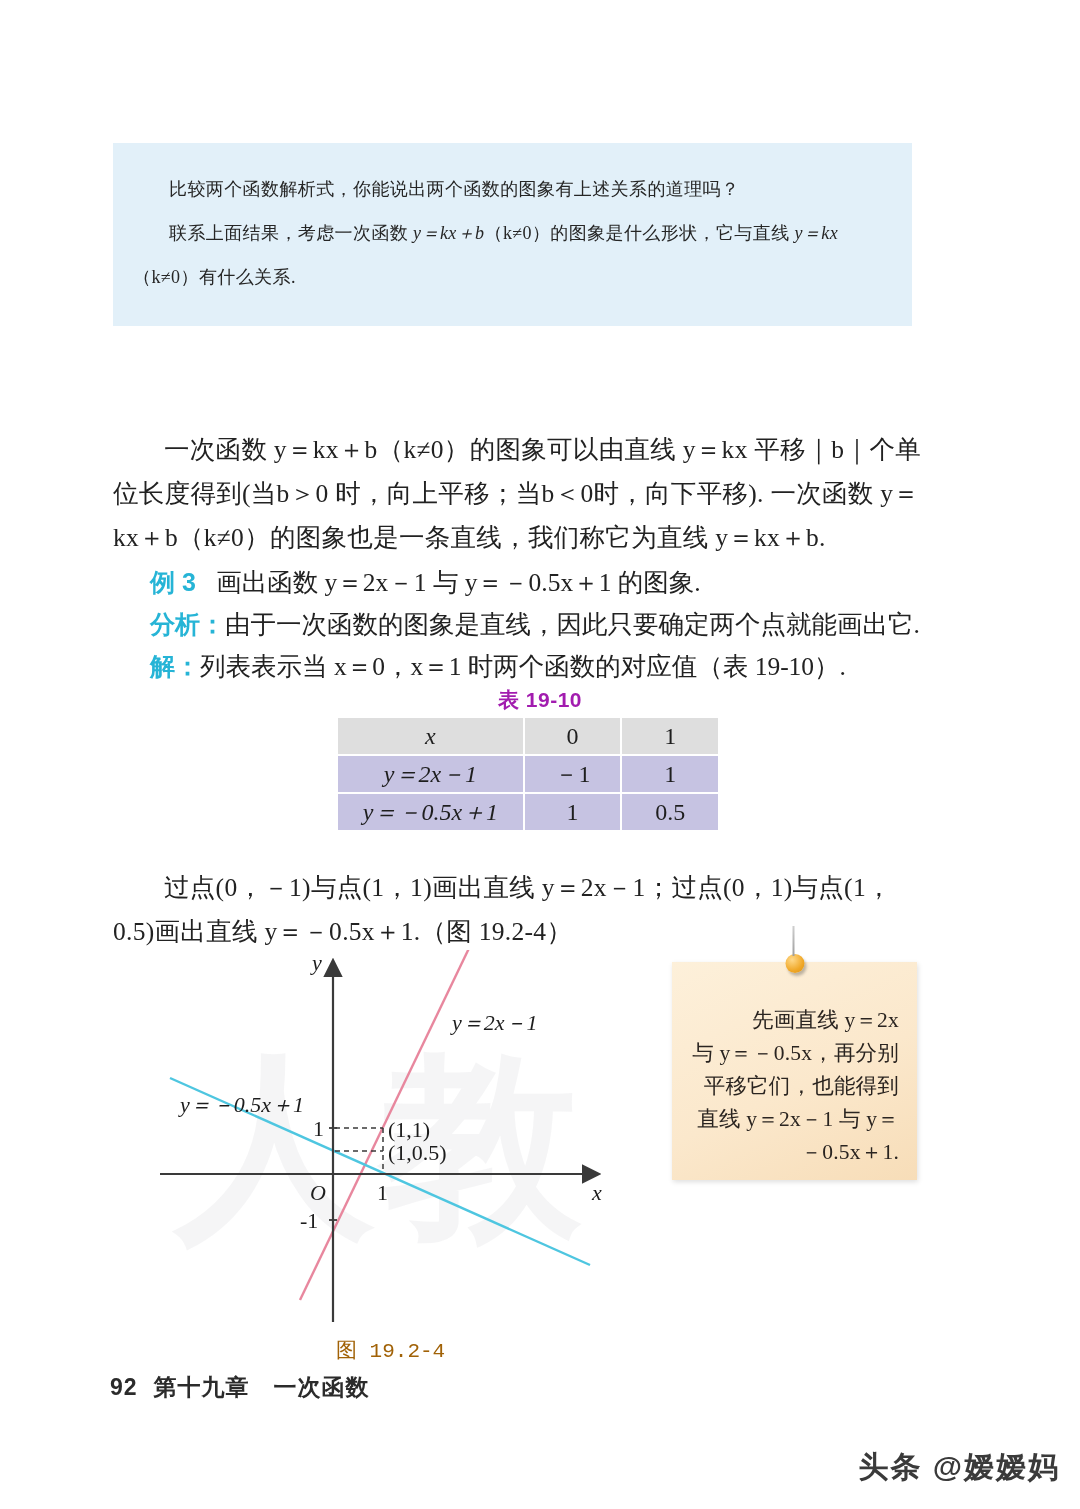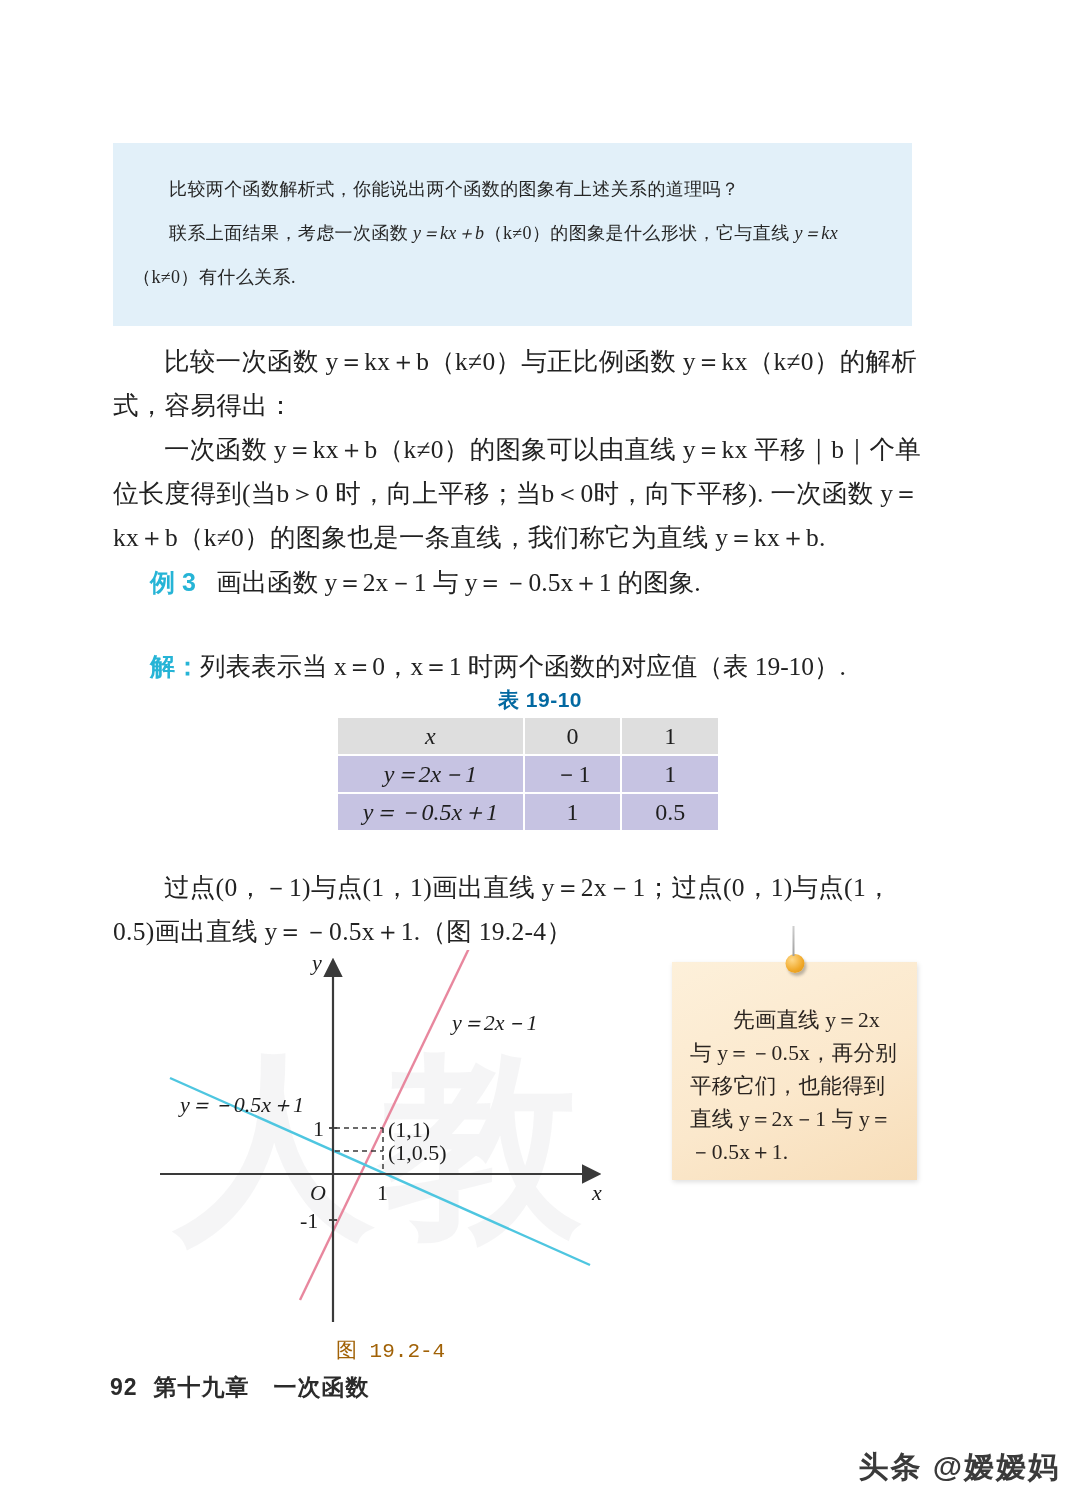--- a/index.html
+++ b/index.html
@@ -63,21 +63,21 @@
     font-size:25.5px;line-height:40px;color:#222;
   }
   .ex1{top:562px;}
   .ex2{top:604px;}
   .ex3{top:646px;}
   .tealkw{color:#26b4d6;font-weight:700;font-family:"Liberation Sans", sans-serif;font-size:25px;}
 
   
   .tbl-caption{
     position:absolute;left:0;top:686px;width:1080px;text-align:center;
-    font-size:21px;font-weight:700;font-family:"Liberation Sans", sans-serif;color:#0369a1;
+    font-size:21px;font-weight:700;font-family:"Liberation Sans", sans-serif;color:#a21caf;
     letter-spacing:.5px;
   }
   table.vals{
     position:absolute;left:336px;top:716px;
     border-collapse:separate;border-spacing:2px;
     width:384px;
     font-size:24px;
   }
   table.vals td{
     text-align:center;
@@ -96,20 +96,21 @@
   .figcap{
     position:absolute;left:336px;top:1300px;
     font-size:21px;font-family:Liberation Mono, monospace;color:#a16207;margin-top:36px;
   }
 
   
   .note{
     position:absolute;left:672px;top:962px;width:245px;height:218px;
     background:linear-gradient(155deg,#fdf0da 0%,#fbe8cc 55%,#f7ddb8 100%);
     box-shadow:1px 2px 5px rgba(0,0,0,.13);
+    text-align:right;
   }
   .note .pin{
     position:absolute;left:50%;top:-8px;transform:translateX(-50%);
     width:19px;height:19px;border-radius:50%;
     background:radial-gradient(circle at 35% 30%,#ffd98a 0%,#f0a828 60%,#d98f14 100%);
     box-shadow:2px 3px 3px rgba(0,0,0,.25);
   }
   .note .pin:after{
     content:"";position:absolute;left:7px;top:-28px;width:2px;height:30px;
     background:linear-gradient(#cfcfcf,#9e9e9e);
@@ -147,26 +148,28 @@
 
   <div class="bluebox">
     <div class="inner">
       <p class="indent">比较两个函数解析式，你能说出两个函数的图象有上述关系的道理吗？</p>
       <p class="indent">
         <span>联系上面结果，考虑一次函数 </span><span class="m">y＝kx＋b</span><span>（k≠0）的图象是什么形状，它与直线 </span><span class="m">y＝kx</span><span>（k≠0）有什么关系.</span>
       </p>
     </div>
   </div>
 
-  <p class="body-para p1 indent">比较一次函数 y＝kx＋b（k≠0）与正比例函数 y＝kx（k≠0）的解析式，容易得出：</p>
   <p class="body-para p2 indent">一次函数 y＝kx＋b（k≠0）的图象可以由直线 y＝kx 平移｜b｜个单位长度得到(当b＞0 时，向上平移；当b＜0时，向下平移). 一次函数 y＝kx＋b（k≠0）的图象也是一条直线，我们称它为直线 y＝kx＋b.</p>
 
   <div class="ex-line ex1">
     <span class="tealkw">例 3</span>
     <span style="margin-left:14px">画出函数 y＝2x－1 与 y＝－0.5x＋1 的图象.</span>
+  </div>
+  <div class="ex-line ex2">
+    <span class="tealkw">分析：</span><span>由于一次函数的图象是直线，因此只要确定两个点就能画出它.</span>
   </div>
   <div class="ex-line ex3">
     <span class="tealkw">解：</span><span>列表表示当 x＝0，x＝1 时两个函数的对应值（表 19-10）.</span>
   </div>
 
   <div class="tbl-caption">表 19-10</div>
   <table class="vals">
     <tbody>
         <tr class="hdr">
       <td class="c0 m">x</td>

